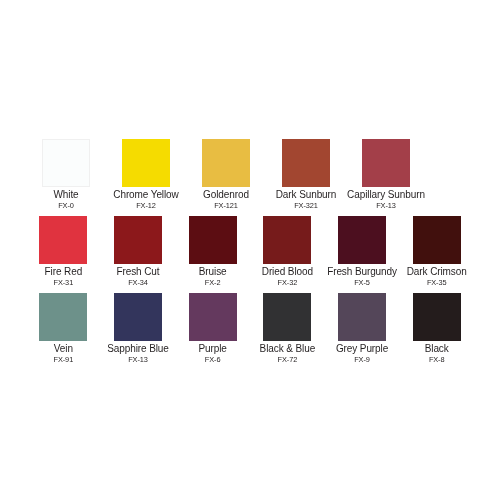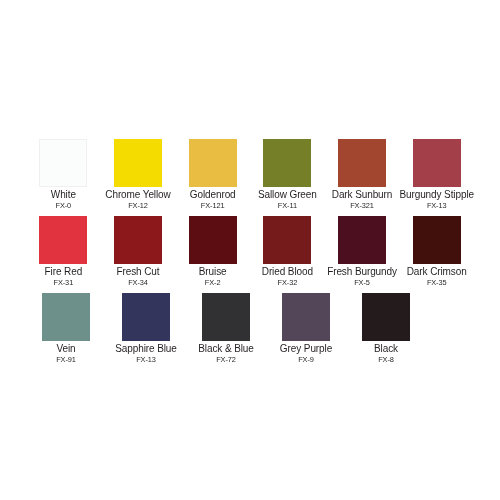--- a/index.html
+++ b/index.html
@@ -84,32 +84,27 @@
         <span class="swatch-chip" style="background-color: rgb(245, 220, 0);"></span>
         <span class="swatch-label">Chrome Yellow</span>
         <span class="swatch-code">FX-12</span>
       </div>
       <div class="swatch-cell">
         <span class="swatch-chip" style="background-color: rgb(232, 189, 66);"></span>
         <span class="swatch-label">Goldenrod</span>
         <span class="swatch-code">FX-121</span>
       </div>
       <div class="swatch-cell">
-        <span class="swatch-chip" style="background-color: rgb(116, 127, 40);"></span>
-        <span class="swatch-label">Sallow Green</span>
-        <span class="swatch-code">FX-11</span>
-      </div>
-      <div class="swatch-cell">
         <span class="swatch-chip" style="background-color: rgb(162, 70, 48);"></span>
         <span class="swatch-label">Dark Sunburn</span>
         <span class="swatch-code">FX-321</span>
       </div>
       <div class="swatch-cell">
         <span class="swatch-chip" style="background-color: rgb(163, 63, 73);"></span>
-        <span class="swatch-label">Burgundy Stipple</span>
+        <span class="swatch-label">Capillary Sunburn</span>
         <span class="swatch-code">FX-13</span>
       </div>
     </div>
 
     <div class="swatch-row">
       <div class="swatch-cell">
         <span class="swatch-chip" style="background-color: rgb(224, 51, 63);"></span>
         <span class="swatch-label">Fire Red</span>
         <span class="swatch-code">FX-31</span>
       </div>
@@ -145,20 +140,25 @@
         <span class="swatch-chip" style="background-color: rgb(109, 145, 138);"></span>
         <span class="swatch-label">Vein</span>
         <span class="swatch-code">FX-91</span>
       </div>
       <div class="swatch-cell">
         <span class="swatch-chip" style="background-color: rgb(51, 53, 92);"></span>
         <span class="swatch-label">Sapphire Blue</span>
         <span class="swatch-code">FX-13</span>
       </div>
       <div class="swatch-cell">
+        <span class="swatch-chip" style="background-color: rgb(100, 57, 94);"></span>
+        <span class="swatch-label">Purple</span>
+        <span class="swatch-code">FX-6</span>
+      </div>
+      <div class="swatch-cell">
         <span class="swatch-chip" style="background-color: rgb(49, 49, 51);"></span>
         <span class="swatch-label">Black &amp; Blue</span>
         <span class="swatch-code">FX-72</span>
       </div>
       <div class="swatch-cell">
         <span class="swatch-chip" style="background-color: rgb(84, 70, 89);"></span>
         <span class="swatch-label">Grey Purple</span>
         <span class="swatch-code">FX-9</span>
       </div>
       <div class="swatch-cell">

